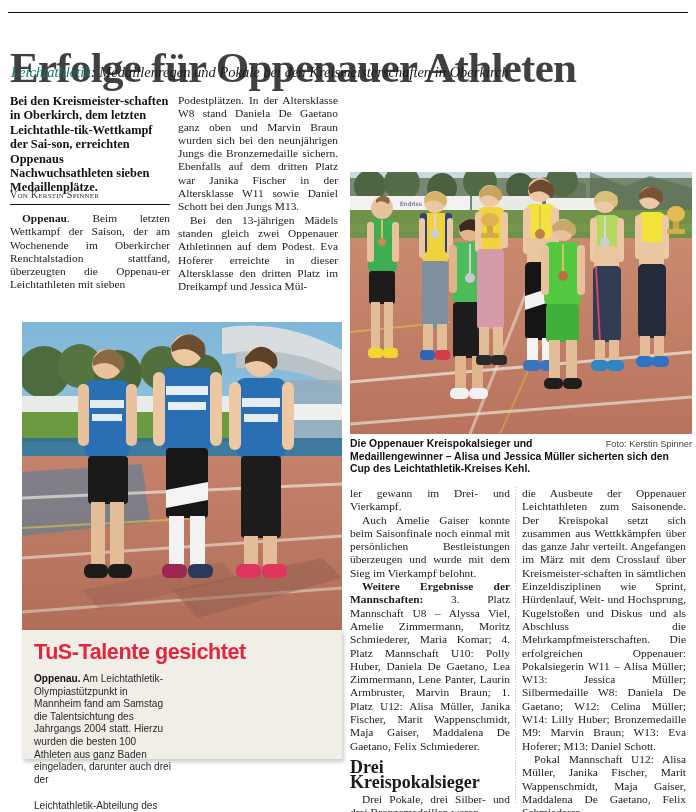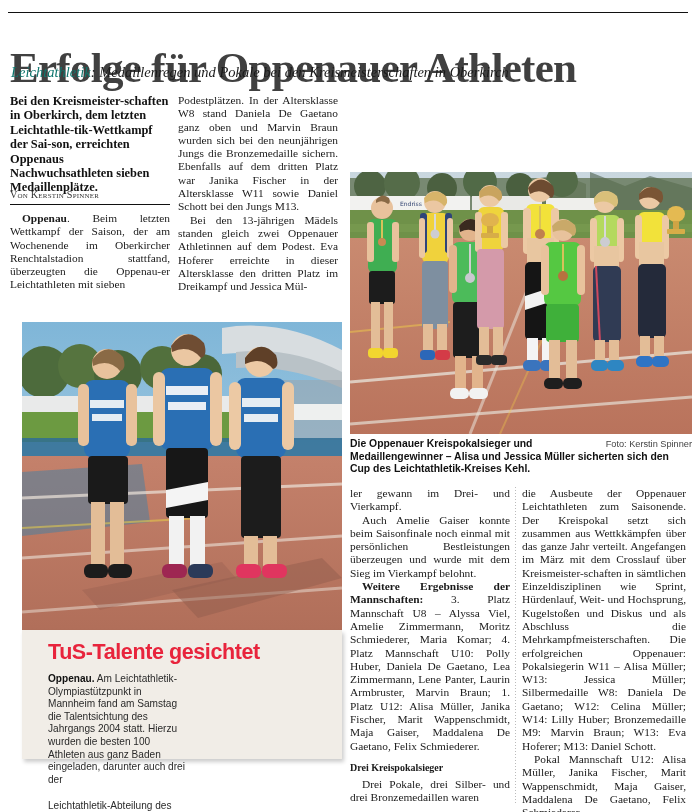--- a/index.html
+++ b/index.html
@@ -152,21 +152,21 @@
   
   .infobox {
     position: absolute;
     left: 22px;
     top: 630px;
     width: 320px;
     height: 129px;
     background: #f1ede7;
     box-shadow: 2px 3px 4px rgba(0,0,0,0.20);
     box-sizing: border-box;
-    padding: 10px 12px 10px 26px;
+    padding: 10px 12px 10px 12px;
   }
   .infobox-title {
     font-family: "Liberation Sans", "DejaVu Sans", sans-serif;
     font-weight: 700;
     font-size: 21.5px;
     line-height: 24px;
     color: #e8243c;
     letter-spacing: -0.4px;
     margin: 0 0 9px 0;
   }
@@ -189,21 +189,21 @@
     color: #555;
     margin-left: 8px;
   }
 
   
   #col3-body { left: 350px; top: 487px; width: 160px; }
   #col4-body { left: 522px; top: 487px; width: 164px; }
   .subhead {
     font-family: "Liberation Serif", "DejaVu Serif", serif;
     font-weight: 700;
-    font-size: 10px;
+    font-size: 18px;
     line-height: 15px;
     margin: 7px 0 3px 0;
     text-align: left;
   }
   .col b { font-weight: 700; }
 
   .col-rule {
     position: absolute;
     top: 487px;
     width: 1px;

